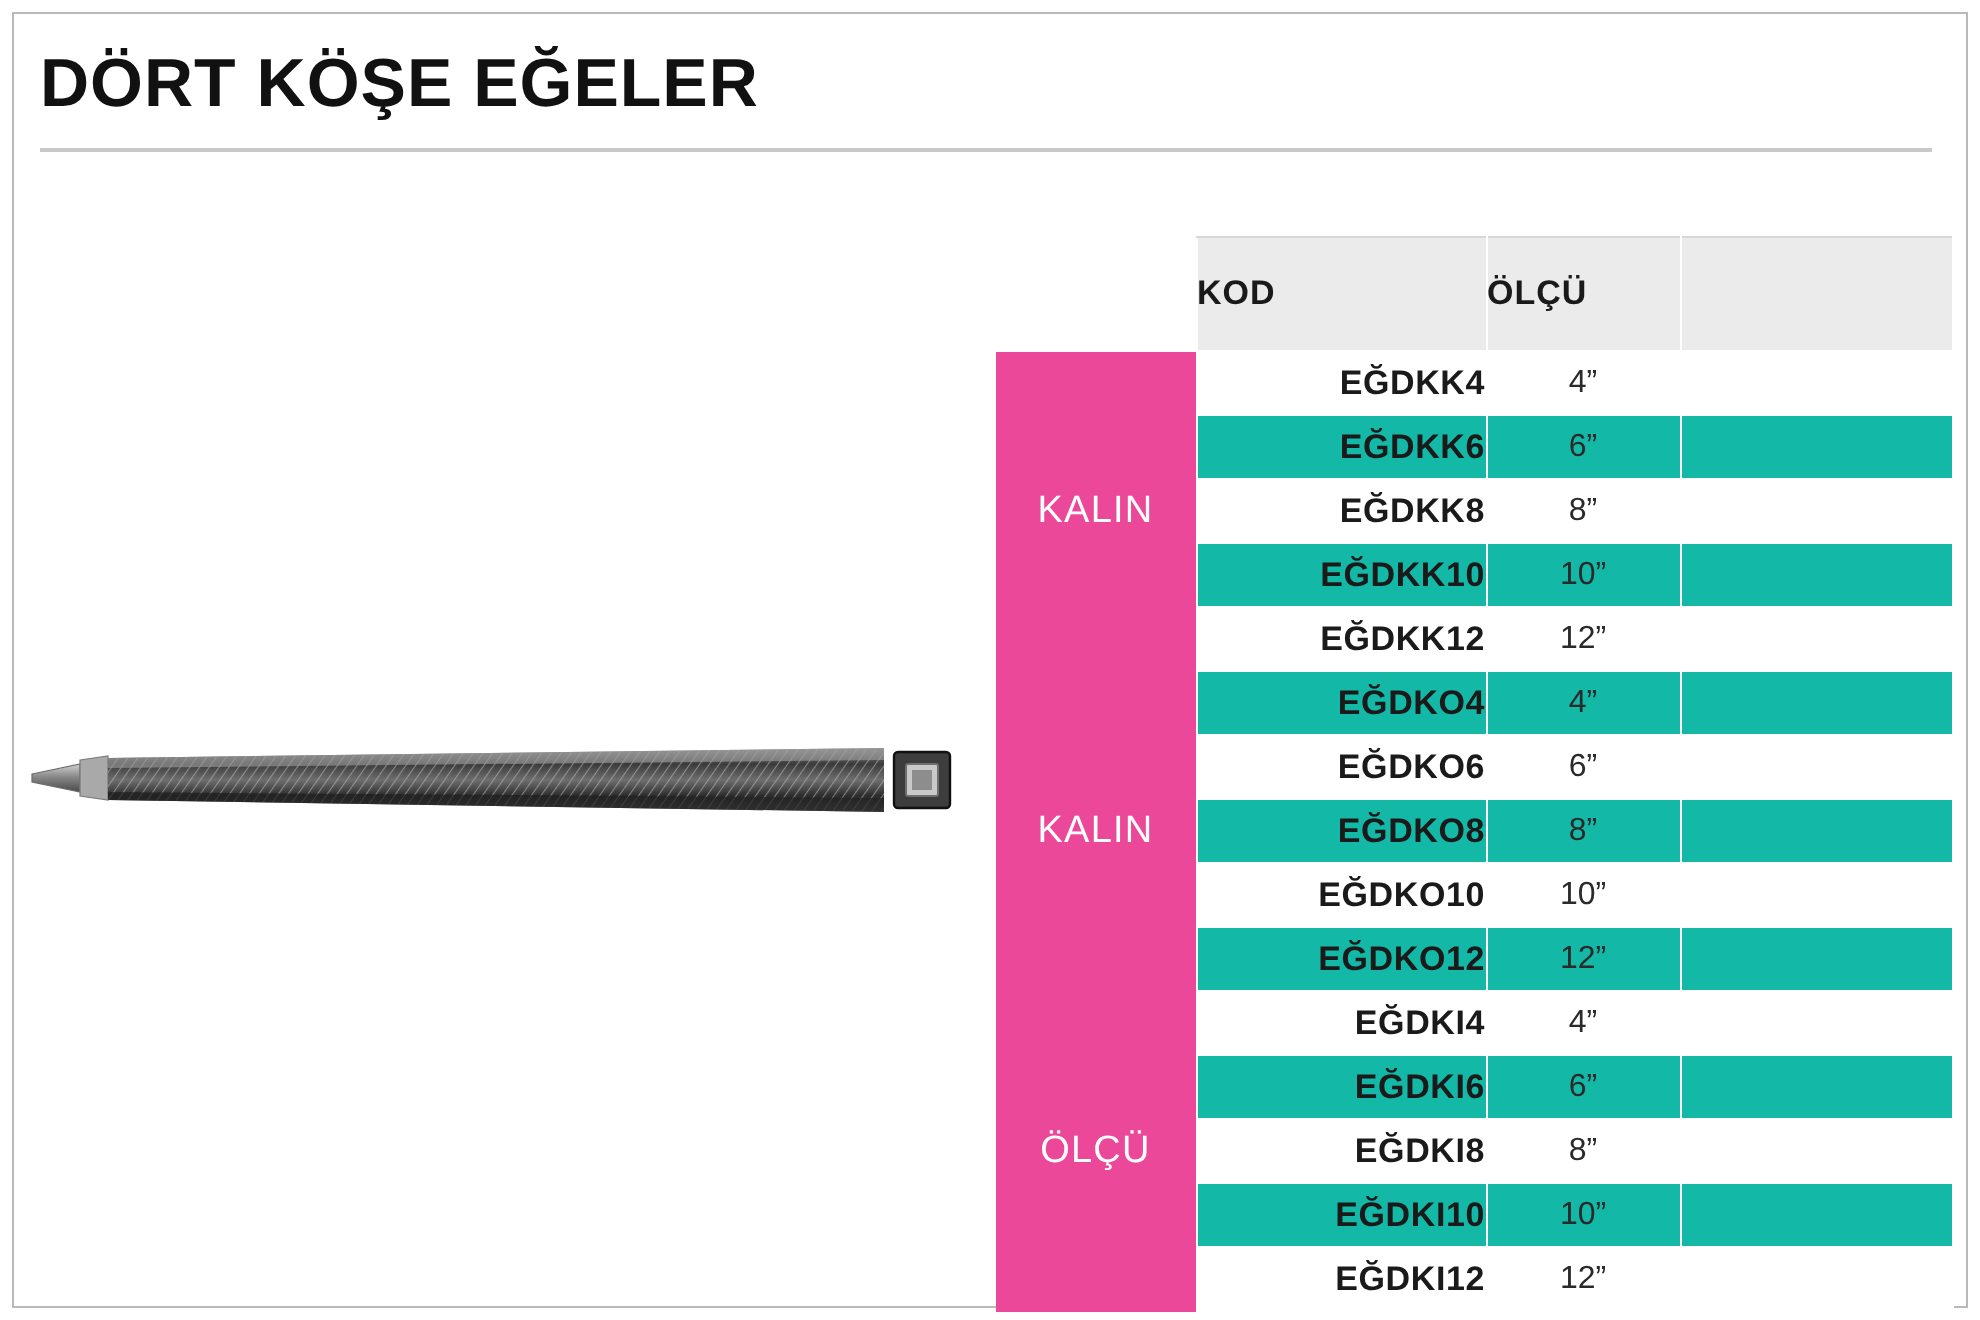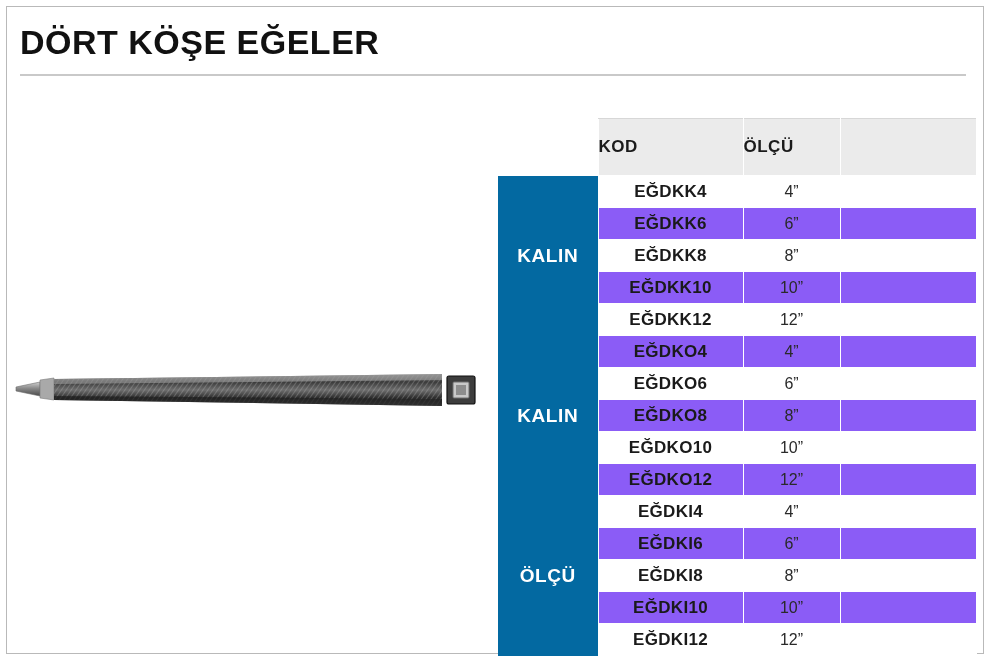--- a/index.html
+++ b/index.html
@@ -112,51 +112,51 @@
   }
   .hdr-extra {
     background: #ebebeb;
   }
   .hdr-blank {
     background: #ffffff;
     border: none;
   }
 
   .group-cell {
-    background: #0369a1;
+    background: #ec4899;
     color: #ffffff;
     font-size: 19px;
-    font-weight: bold;
+    font-weight: normal;
     text-align: center;
     letter-spacing: 0.6px;
     vertical-align: middle;
   }
 
   .row-h { height: 32px; }
 
   .kod-cell {
     font-size: 17px;
     font-weight: bold;
     color: #1a1a1a;
-    text-align: center;
+    text-align: right;
     padding-left: 22px;
     letter-spacing: 0.3px;
     border: 1px solid #ffffff;
   }
   .olcu-cell {
     font-size: 16px;
     color: #2a2a2a;
     text-align: center;
     border: 1px solid #ffffff;
   }
   .extra-cell {
     border: 1px solid #ffffff;
   }
   .shade-0 { background: #ffffff; }
-  .shade-1 { background: #8b5cf6; }
+  .shade-1 { background: #14b8a6; }
 </style>
 </head>
 <body>
 
 <div id="page">
 
   <div class="page-border"></div>
 
   <div class="title-wrap">
     <div class="title">DÖRT KÖŞE EĞELER</div>

